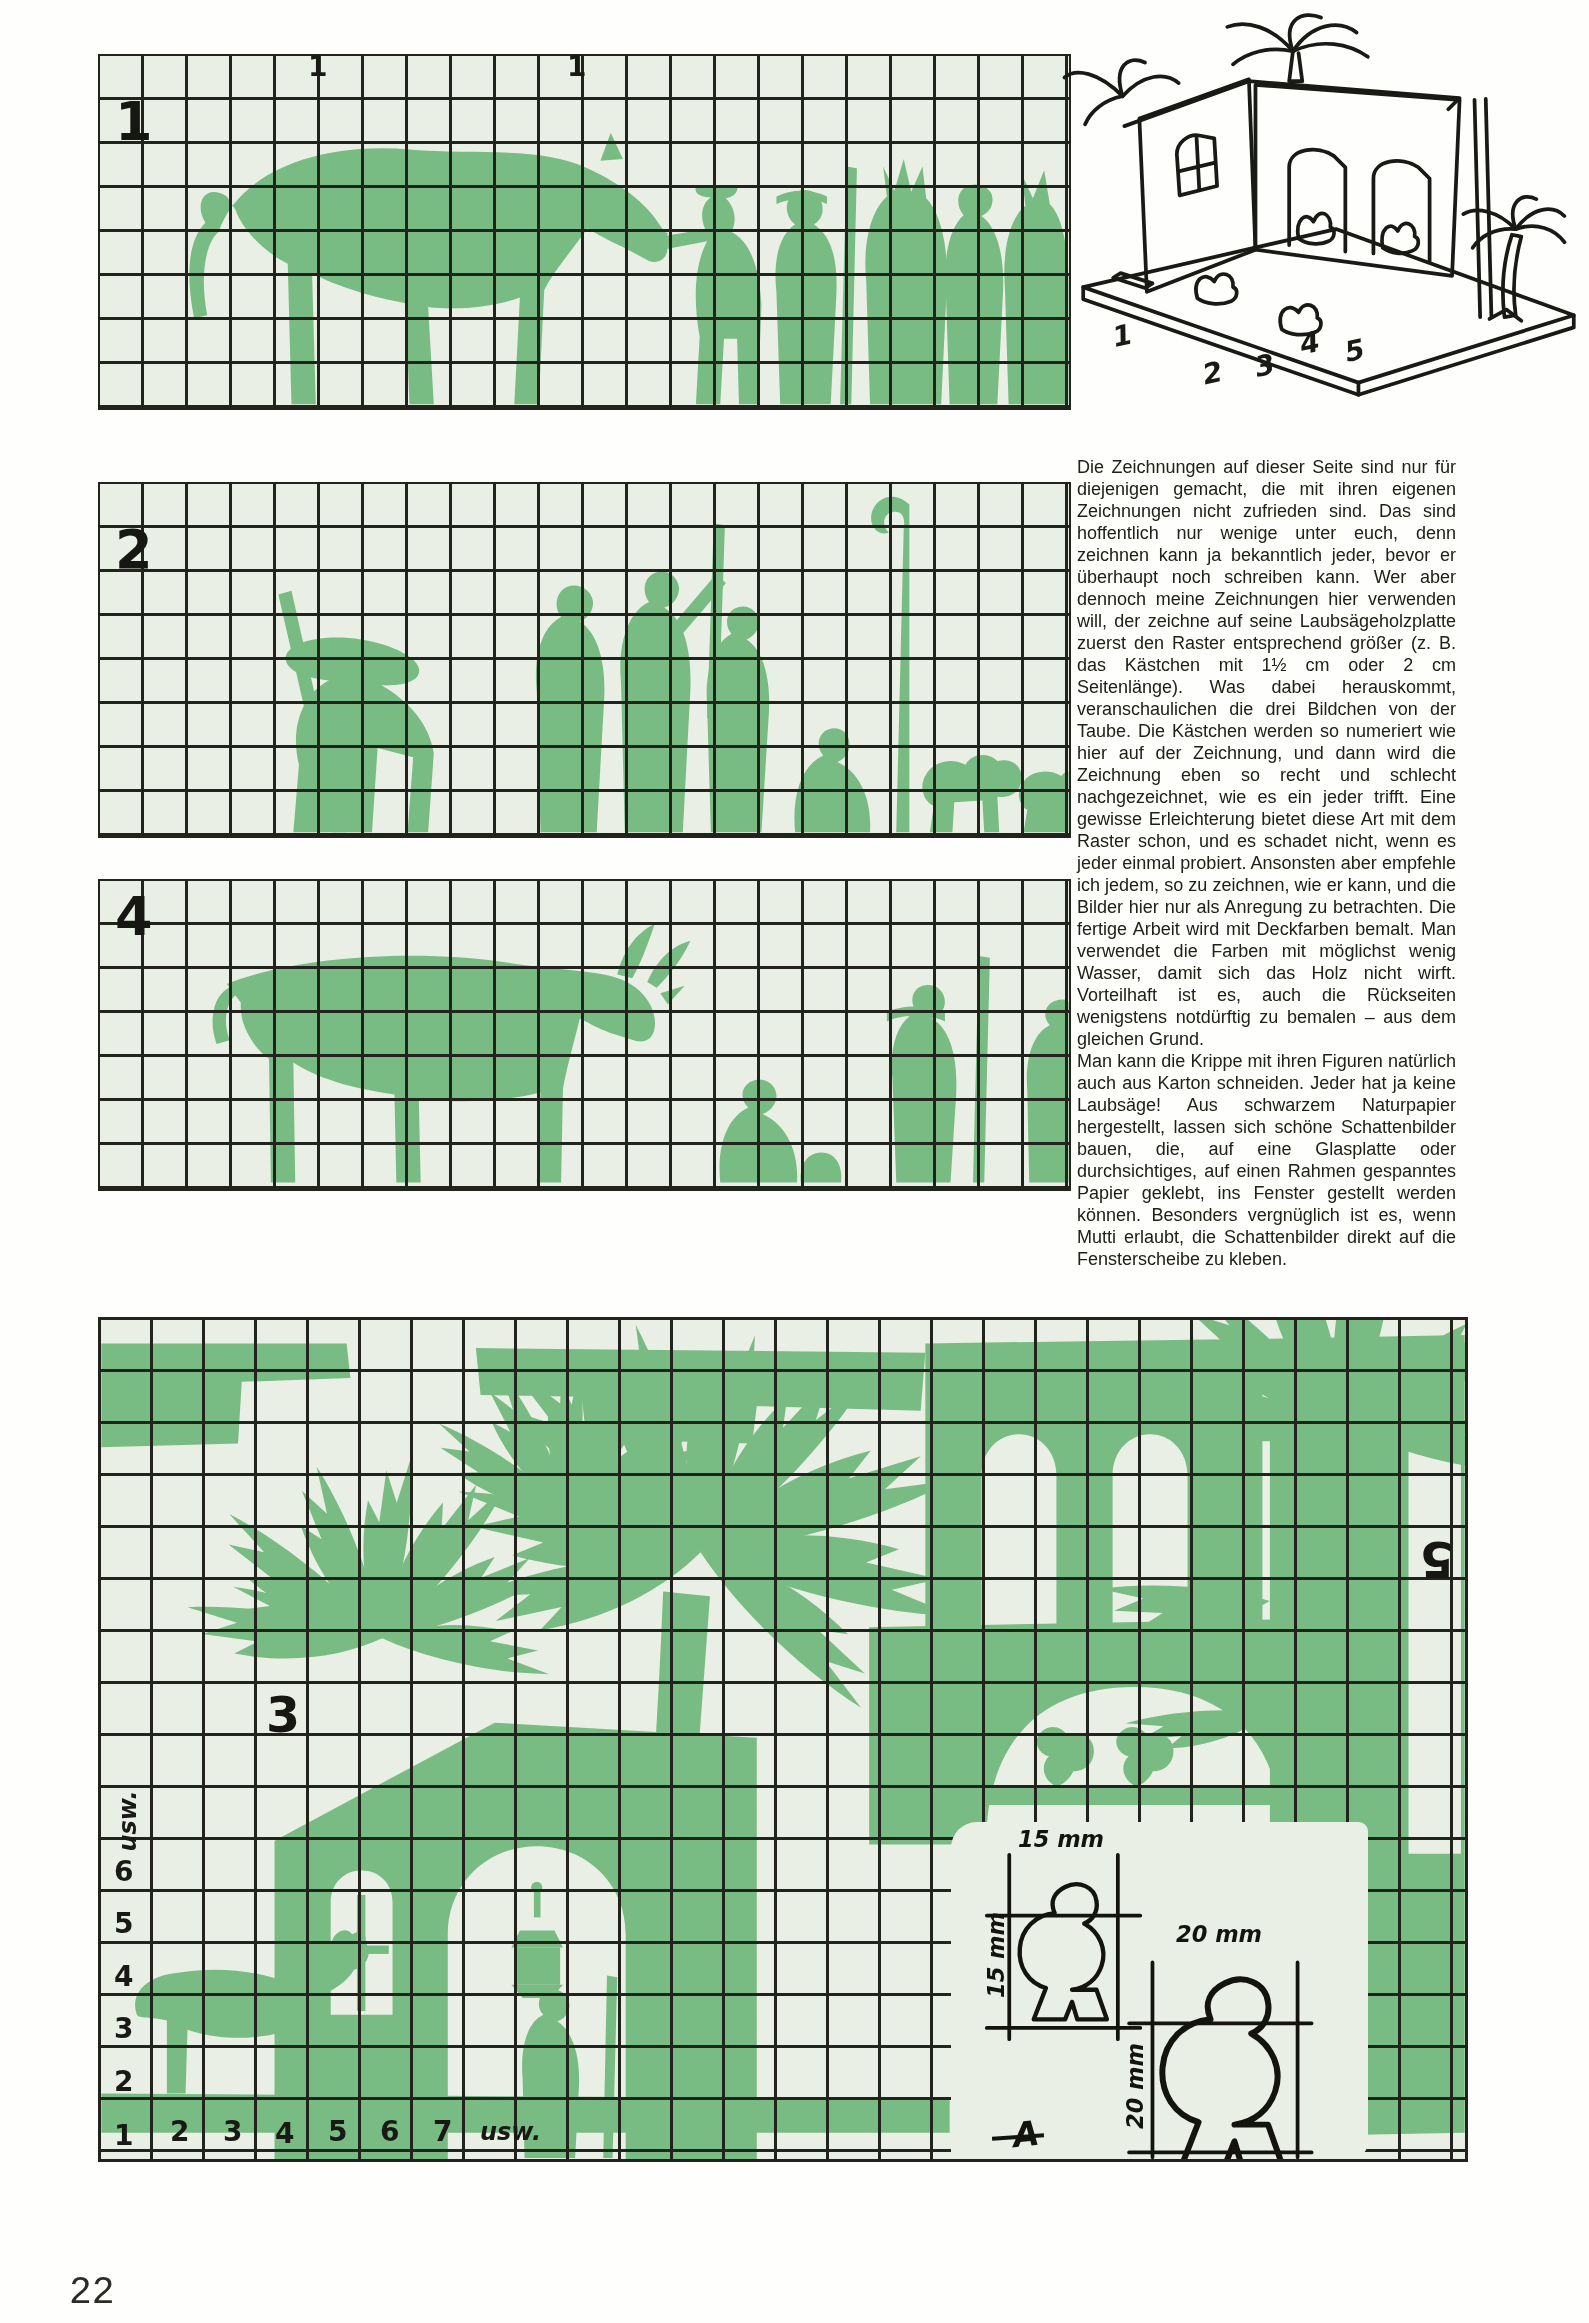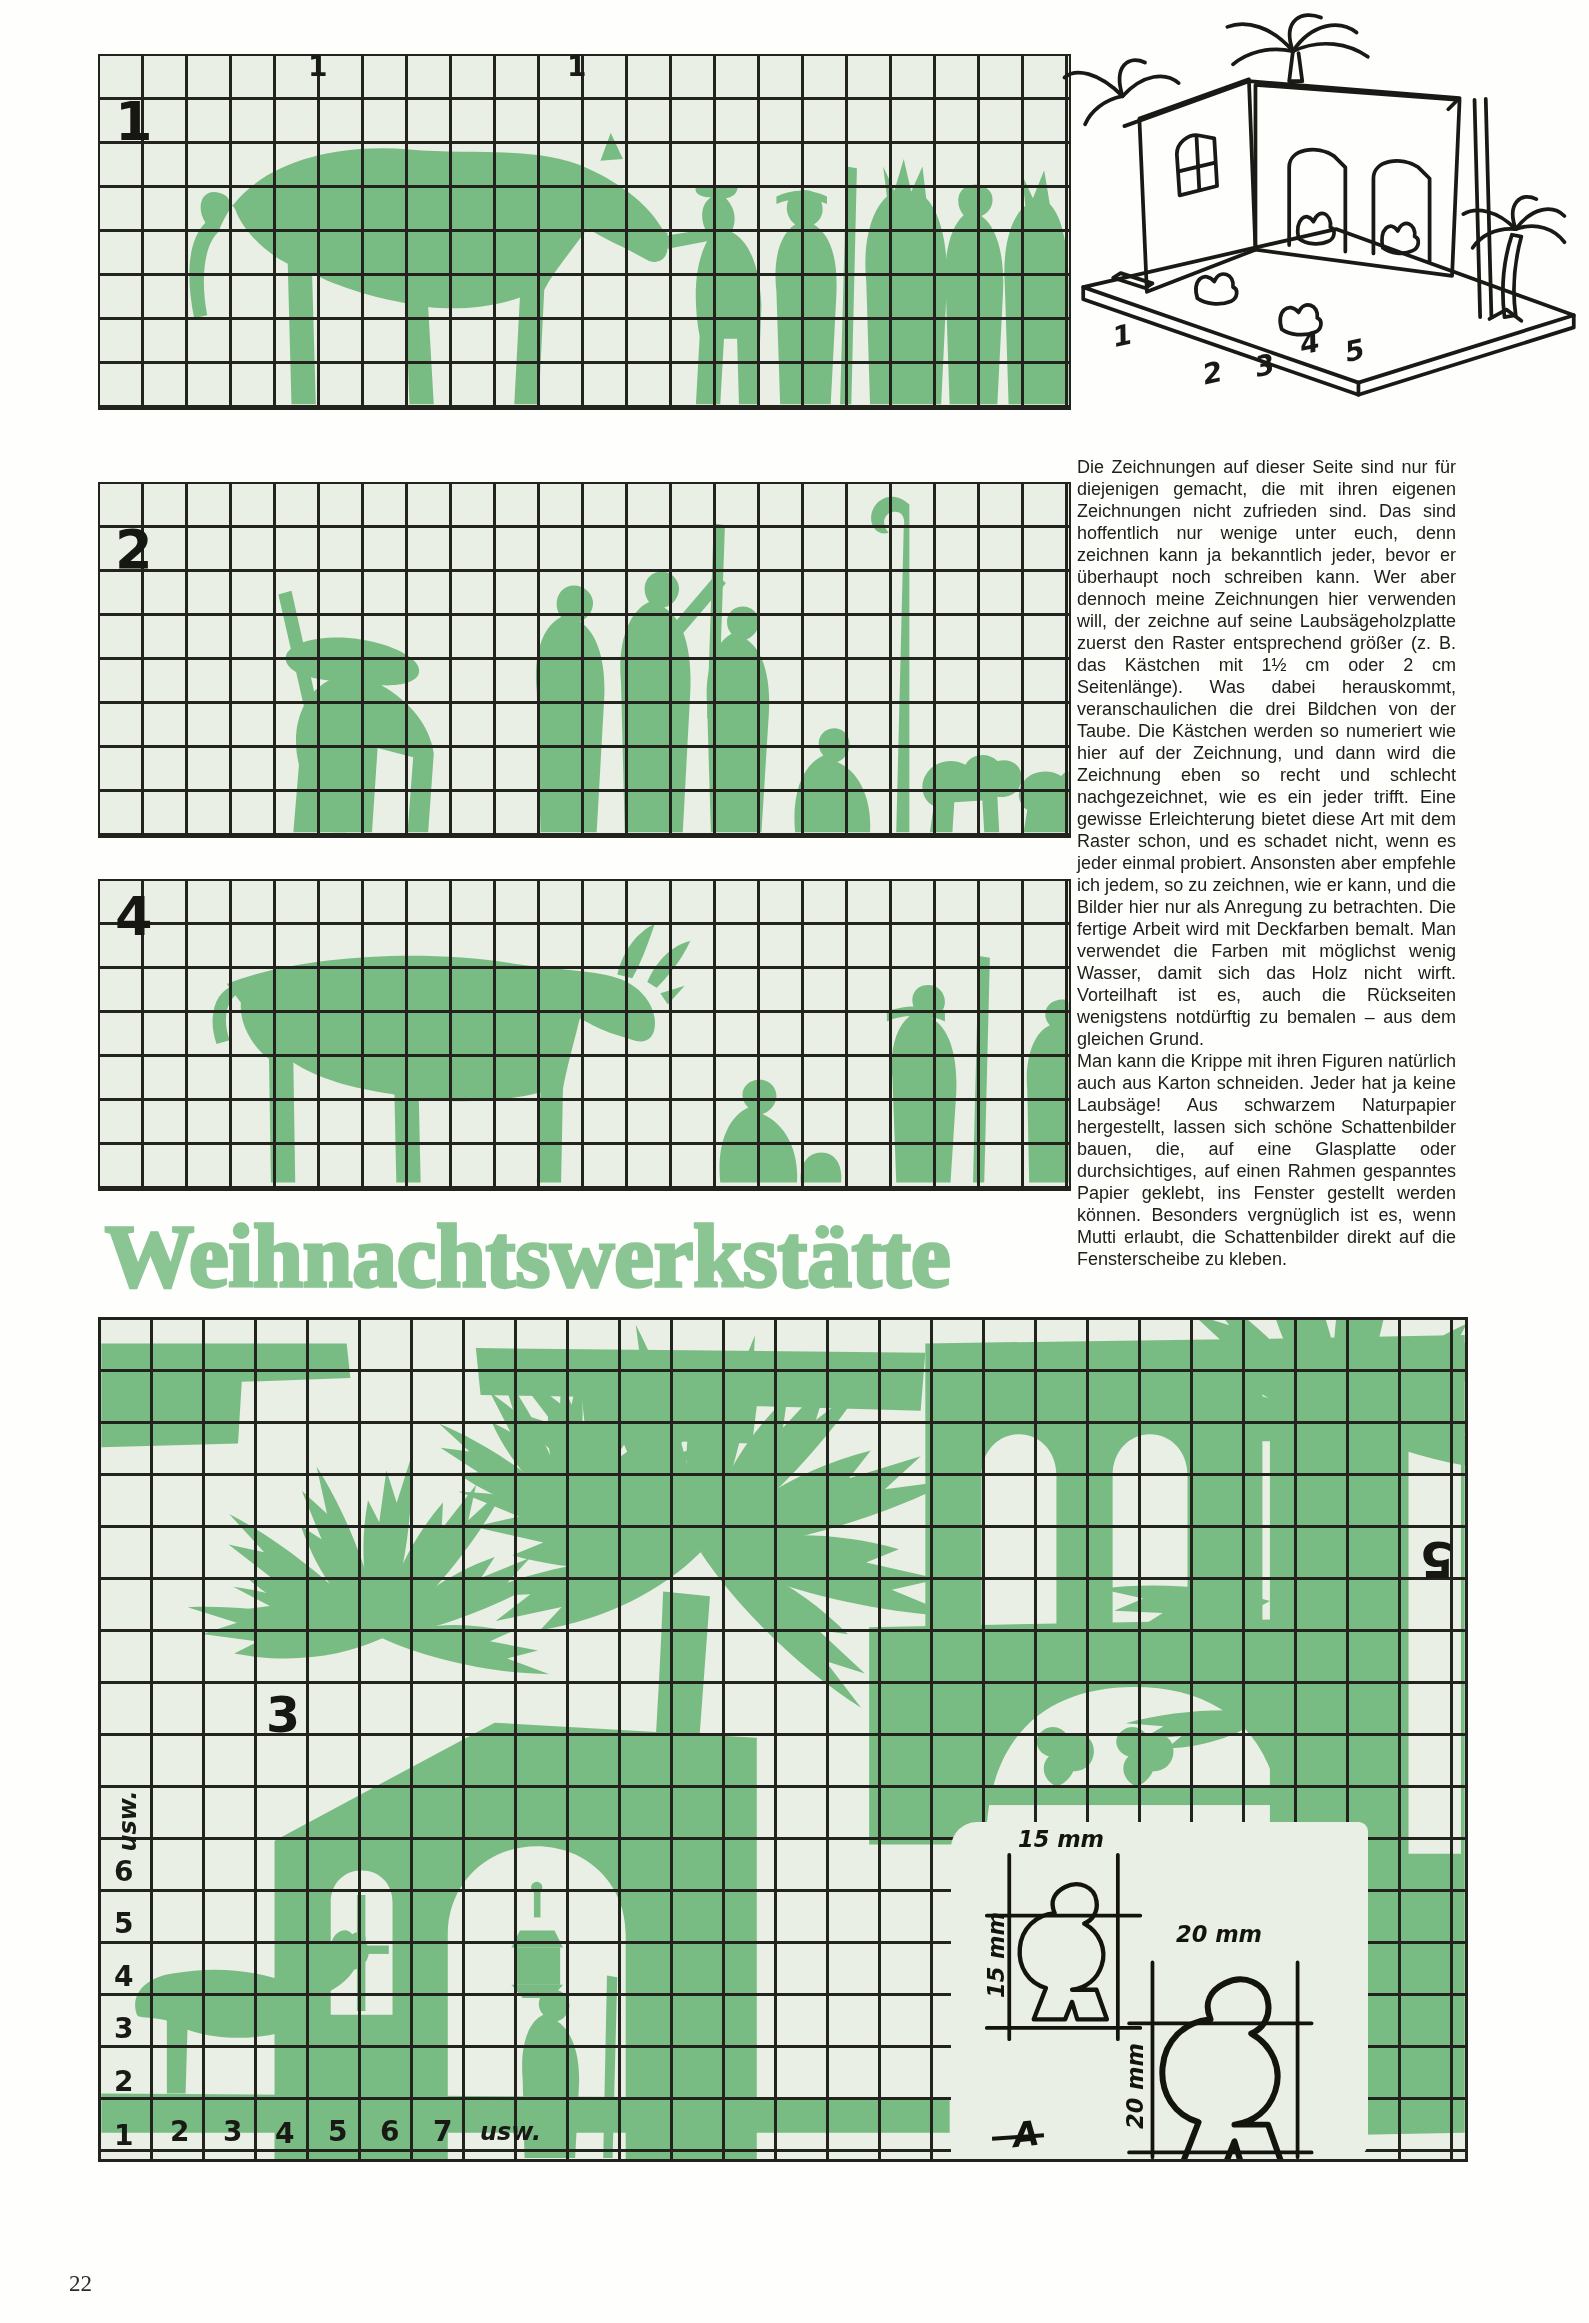--- a/index.html
+++ b/index.html
@@ -28,22 +28,22 @@
   .ax{position:absolute;font:bold 28px "DejaVu Sans",sans-serif;color:#191915;z-index:6;line-height:1;}
   .rot90{transform:rotate(-90deg);transform-origin:center;}
   .rot180{transform:rotate(180deg);transform-origin:center;}
   
   .inset{position:absolute;left:951px;top:1822px;width:417px;height:337px;background:#e9efe4;
          border-radius:26px 9.4px 17px 7.5px;z-index:7;}
   .inset svg{position:absolute;left:0;top:0;}
   .ilabel{position:absolute;font:bold italic 22.5px "DejaVu Sans",sans-serif;color:#14140f;z-index:8;white-space:nowrap;}
   .mono{position:absolute;font:bold italic 34px "DejaVu Sans",sans-serif;color:#14140f;z-index:8;}
   .monobar{position:absolute;width:52px;height:3.7px;background:#14140f;z-index:9;}
-  .pageno{position:absolute;left:69px;top:2271px;font-family:Liberation Serif, serif;
-          font-size:23px;color:#2b2b28;}
+  .pageno{position:absolute;left:69px;top:2271px;font-family:Liberation Mono, monospace;
+          font-size:38px;color:#2b2b28;}
   .illu{position:absolute;left:1057px;top:5.6px;width:528px;height:405px;}
   svg{display:block;}
 </style>
 </head>
 <body>
 
 <div class="page">
 
   <div class="panel" style="left:98px;top:54px;width:969px;height:352px;">
     <svg class="art" viewBox="0 0 1034 376" width="969" height="352">
@@ -173,21 +173,20 @@
       <text x="262" y="372" transform="rotate(-12 262 372)">4</text>
       <text x="310" y="380" transform="rotate(-12 310 380)">5</text>
     </g>
   </svg>
 
   <div class="article">
     <p>Die Zeichnungen auf dieser Seite sind nur für diejenigen gemacht, die mit ihren eigenen Zeichnungen nicht zufrieden sind. Das sind hoffentlich nur wenige unter euch, denn zeichnen kann ja bekanntlich jeder, bevor er überhaupt noch schreiben kann. Wer aber dennoch meine Zeichnungen hier verwenden will, der zeichne auf seine Laubsägeholzplatte zuerst den Raster entsprechend größer (z. B. das Kästchen mit 1½ cm oder 2 cm Seitenlänge). Was dabei herauskommt, veranschaulichen die drei Bildchen von der Taube. Die Kästchen werden so numeriert wie hier auf der Zeichnung, und dann wird die Zeichnung eben so recht und schlecht nachgezeichnet, wie es ein jeder trifft. Eine gewisse Erleichterung bietet diese Art mit dem Raster schon, und es schadet nicht, wenn es jeder einmal probiert. Ansonsten aber empfehle ich jedem, so zu zeichnen, wie er kann, und die Bilder hier nur als Anregung zu betrachten. Die fertige Arbeit wird mit Deckfarben bemalt. Man verwendet die Farben mit möglichst wenig Wasser, damit sich das Holz nicht wirft. Vorteilhaft ist es, auch die Rückseiten wenigstens notdürftig zu bemalen – aus dem gleichen Grund.</p>
     <p>Man kann die Krippe mit ihren Figuren natürlich auch aus Karton schneiden. Jeder hat ja keine Laubsäge! Aus schwarzem Naturpapier hergestellt, lassen sich schöne Schattenbilder bauen, die, auf eine Glasplatte oder durchsichtiges, auf einen Rahmen gespanntes Papier geklebt, ins Fenster gestellt werden können. Besonders vergnüglich ist es, wenn Mutti erlaubt, die Schattenbilder direkt auf die Fensterscheibe zu kleben.</p>
   </div>
 
-  <div class="title">Weihnachtswerkstätte</div>
 
   <div class="panel" style="left:98px;top:1317px;width:1364px;height:839px;border-width:3.7px;">
     <svg class="art" viewBox="0 0 1456 896" width="1364" height="839">
       <defs>
         <path id="frond" d="M0,0 C28,-16 64,-24 104,-20 L88,-10 L128,-8 L104,2 L140,10 C96,16 40,12 0,0 Z"></path>
       </defs>
       <g fill="#79bc83">
 
         <path d="M0,25 L262,25 L266,62 L150,66 L146,132 L0,136 Z"></path>
         <path d="M400,30 L880,35 L875,97 L700,92 L695,132 L518,127 L513,82 L405,80 Z"></path>

